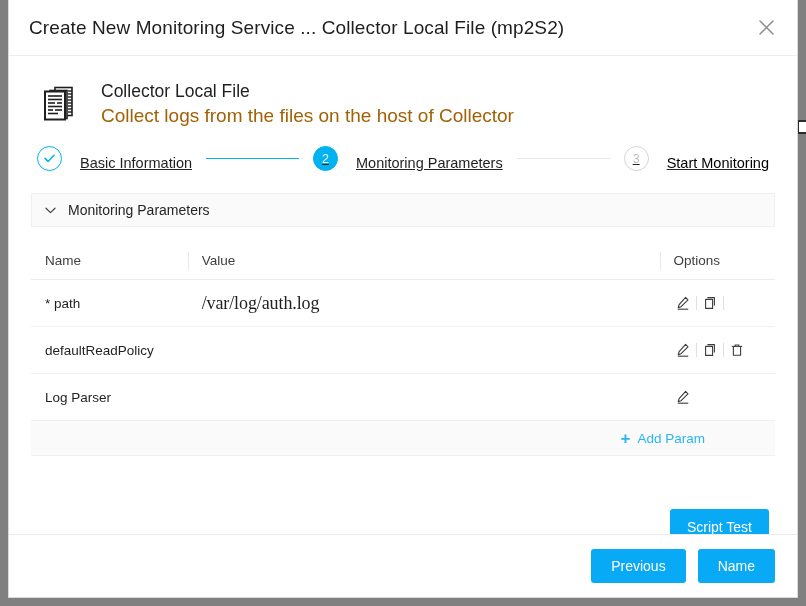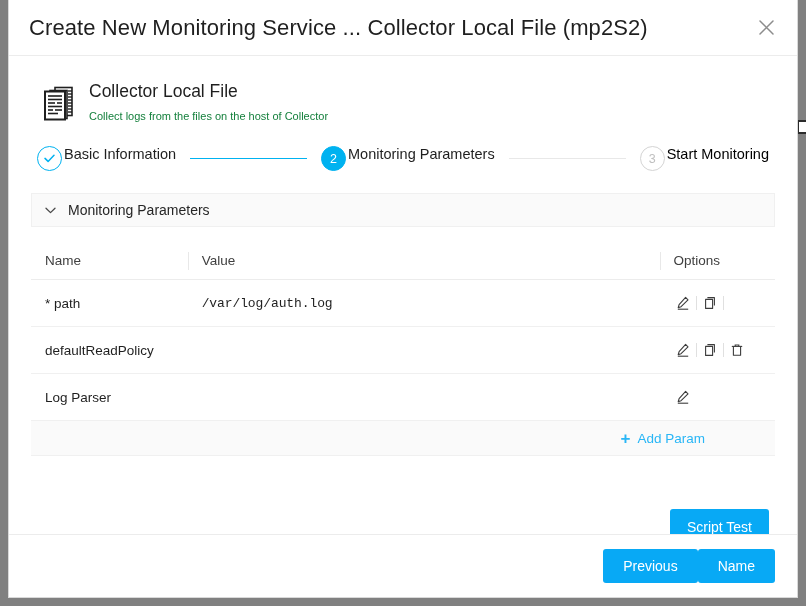--- a/index.html
+++ b/index.html
@@ -54,21 +54,21 @@
   .modal-header {
     height: 56px;
     flex: 0 0 56px;
     border-bottom: 1px solid #ececec;
     display: flex;
     align-items: center;
     padding: 0 22px 0 20px;
     position: relative;
   }
   .modal-title {
-    font-size: 22px;
+    font-size: 19px;
     color: #1f1f1f;
     letter-spacing: 0.1px;
     white-space: nowrap;
   }
   .close-btn {
     position: absolute;
     right: 18px;
     top: 50%;
     transform: translateY(-50%);
     width: 26px;
@@ -85,57 +85,58 @@
     flex: 1 1 auto;
     padding: 22px 22px 0 22px;
     position: relative;
     overflow: hidden;
   }
 
   
   .service-banner {
     display: flex;
     align-items: flex-start;
-    gap: 4px;
+    gap: 16px;
     padding: 0 0 0 6px;
   }
   .service-icon {
     flex: 0 0 auto;
     width: 48px;
     height: 48px;
     margin-top: 2px;
     display: flex;
     align-items: center;
     justify-content: center;
   }
   .service-text { padding-top: 1px; }
   .service-name {
     font-size: 17.5px;
     color: #1f1f1f;
     line-height: 24px;
   }
   .service-desc {
-    font-size: 11px;
-    color: #15803d;
+    font-size: 19px;
+    color: #a16207;
     line-height: 22px;
     margin-top: 2px;
   }
 
   
   .steps {
     display: flex;
     align-items: center;
     margin-top: 18px;
     padding: 0 6px 0 6px;
   }
   .step {
     display: flex;
-    align-items: flex-start;
-    gap: 2px;
+    align-items: flex-end;
+    gap: 18px;
     flex: 0 0 auto;
+    text-decoration: underline;
   }
   .step-circle {
     width: 25px;
     height: 25px;
     border-radius: 50%;
     display: flex;
     align-items: center;
     justify-content: center;
     font-size: 12.5px;
     flex: 0 0 auto;
@@ -226,22 +227,22 @@
 
   .param-table td {
     font-size: 13.5px;
     color: #1f1f1f;
     padding: 12px 0 12px 14px;
     border-bottom: 1px solid #f0f0f0;
     vertical-align: middle;
     height: 39px;
   }
   .param-table td.mono {
-    font-family: Liberation Mono, monospace;
-    font-size: 13px;
+    font-family: Liberation Serif, serif;
+    font-size: 18px;
     letter-spacing: -0.1px;
   }
 
   .opt-cell { padding-left: 10px !important; }
   .opt-group {
     display: flex;
     align-items: center;
     gap: 0;
   }
   .icon-btn {
@@ -305,20 +306,21 @@
     padding: 11px 17px;
   }
 
   
   .modal-footer {
     flex: 0 0 auto;
     border-top: 1px solid #ececec;
     padding: 14px 22px 14px 0;
     display: flex;
     justify-content: flex-end;
+    gap: 12px;
     margin-top: auto;
   }
   .btn-footer {
     padding: 10px 20px;
     min-width: 56px;
   }
 </style>
 </head>
 <body>
 

